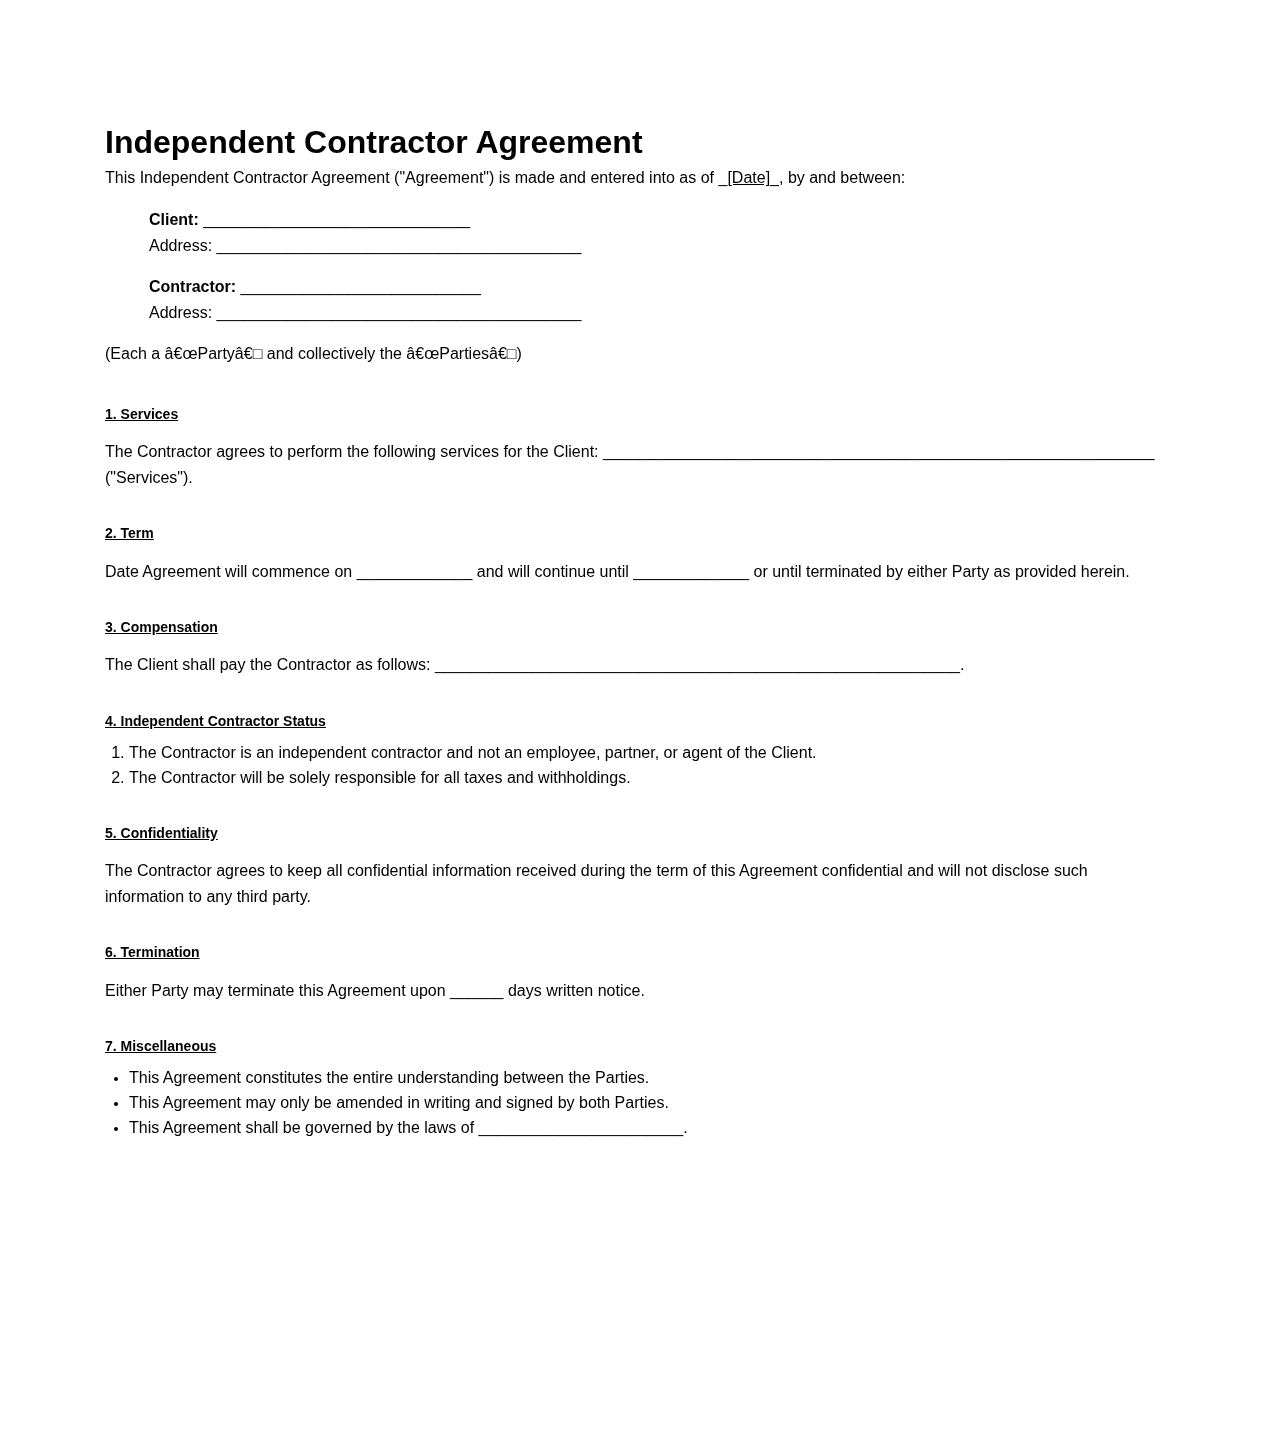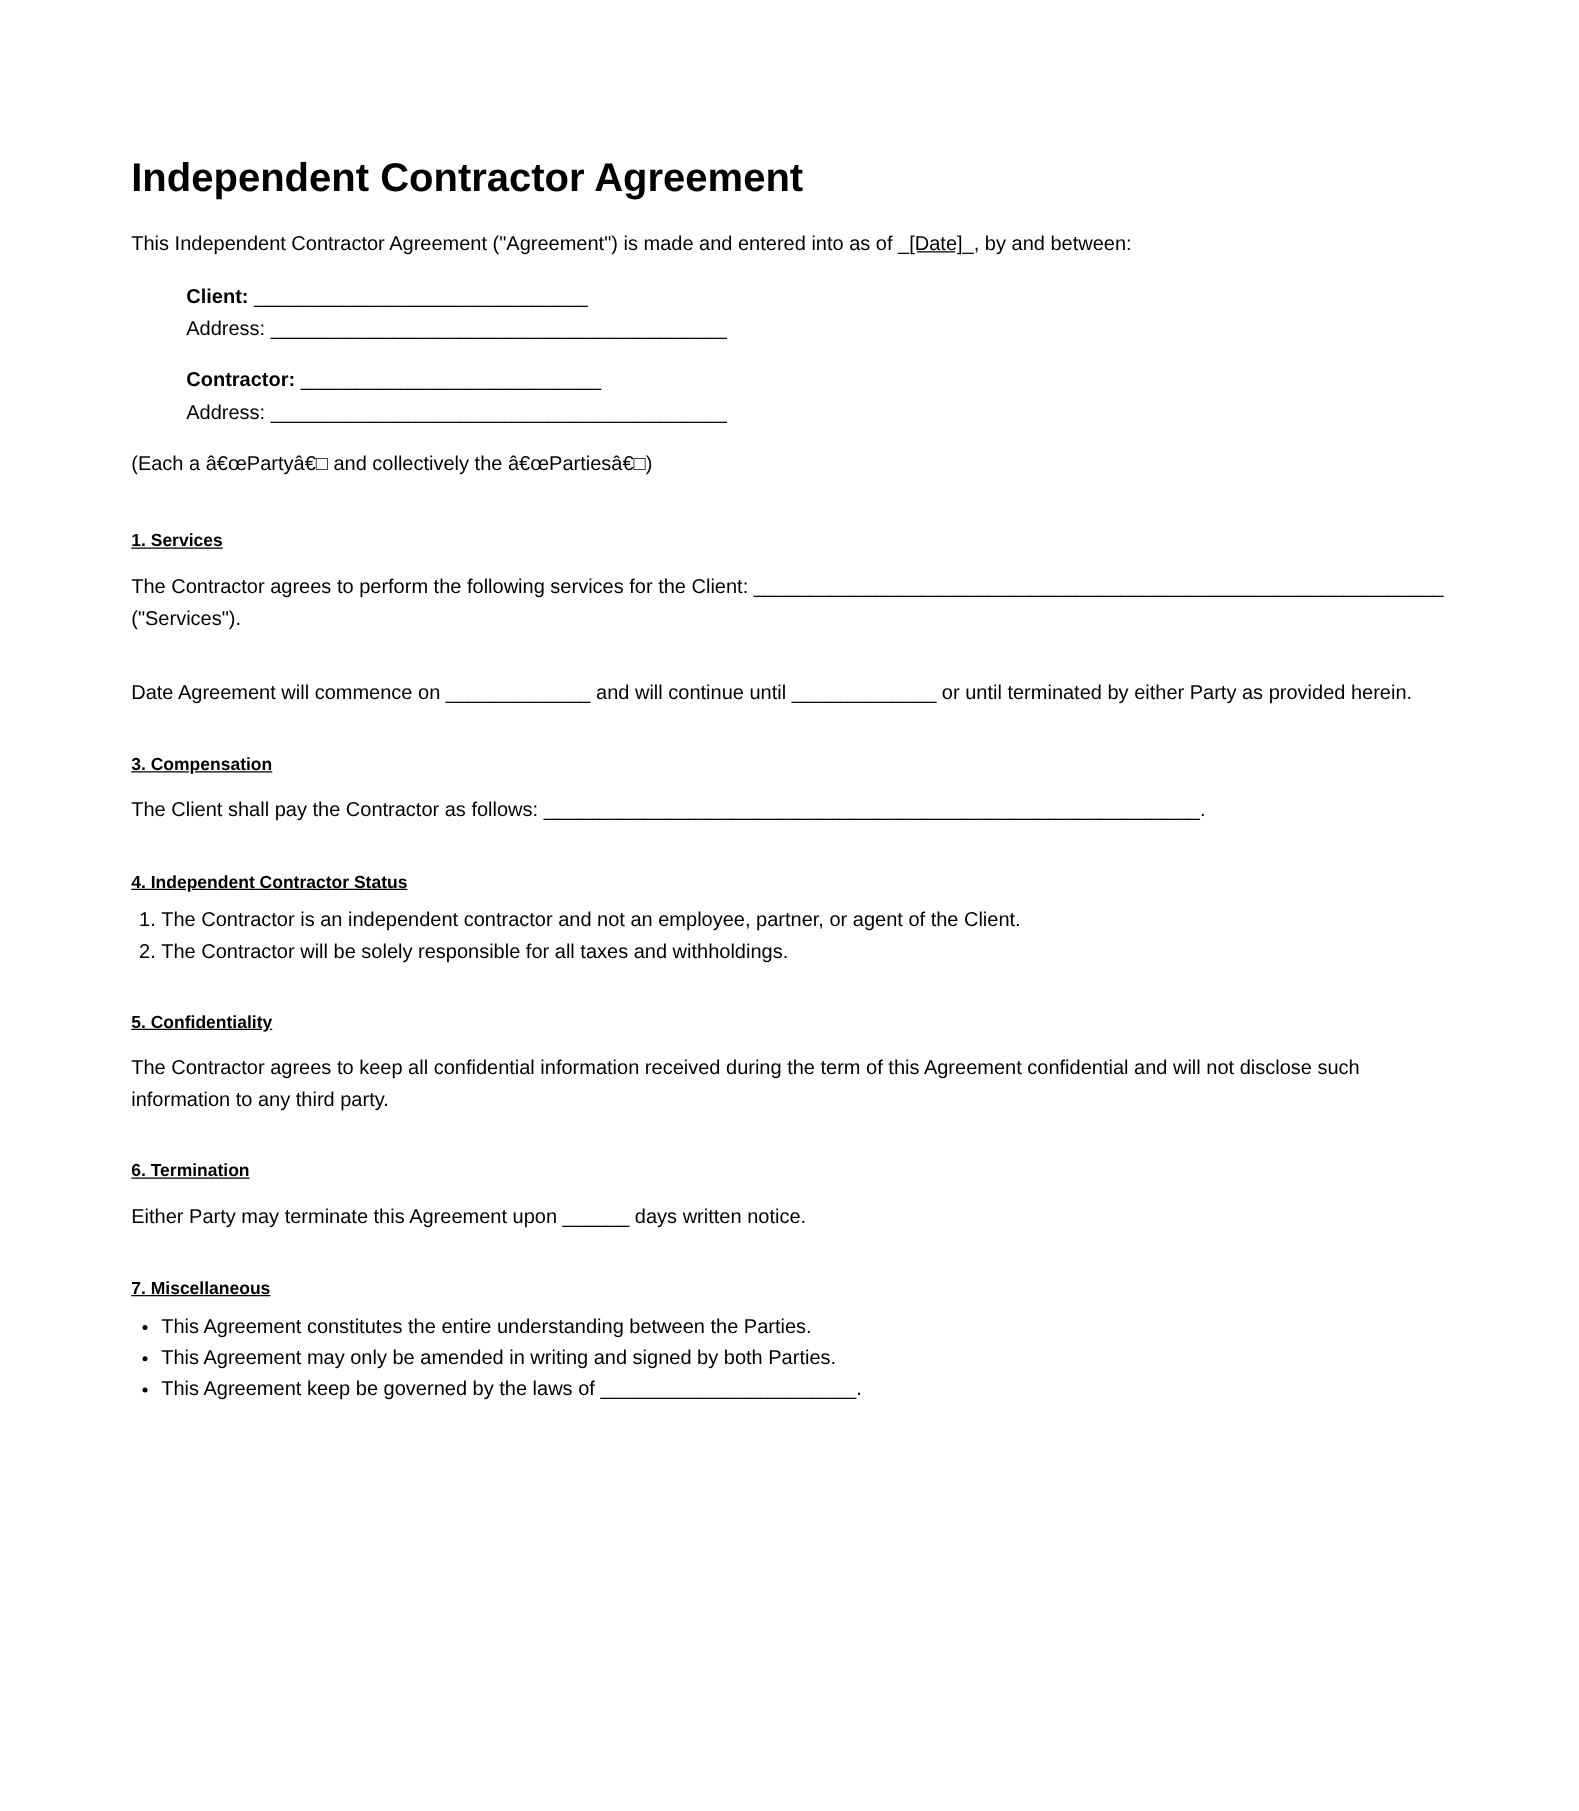--- a/index.html
+++ b/index.html
@@ -5,21 +5,21 @@
   html, body { margin: 0; padding: 0; background: #ffffff; }
   body {
     width: 1263px; height: 1449px;
     font-family: "Liberation Sans", sans-serif;
     color: #000000;
     font-size: 16px;
     line-height: 1.6;
   }
   .page { position: relative; padding: 105px 105px 0 105px; }
   h1 {
-    font-size: 32px; font-weight: bold; margin: 18px 0 22px 0; line-height: 1.2;
+    font-size: 32px; font-weight: bold; margin: 18px 0 4px 0; line-height: 1.2;
     letter-spacing: 0px;
   }
   p { margin: 0; }
   .intro { margin-bottom: 16px; }
   .u { text-decoration: underline; }
   .party { margin-bottom: 16px; }
   .party .line { display: block; margin-left: 44px; }
   b { font-weight: bold; }
   h2 {
     font-size: 14px; font-weight: bold; text-decoration: underline;
@@ -51,20 +51,21 @@
   </div>
 
   <p>(Each a â€œPartyâ€□ and collectively the â€œPartiesâ€□)</p>
 
   <div class="section s1">
     <h2>1. Services</h2>
     <p><span>The Contractor agrees to perform the following services for the Client: </span><span class="blank">______________________________________________________________</span><span> ("Services").</span></p>
   </div>
 
   <div class="section">
+    <h2>2. Term</h2>
     <p><span>Date Agreement will commence on </span><span class="blank">_____________</span><span> and will continue until </span><span class="blank">_____________</span><span> or until terminated by either Party as provided herein.</span></p>
   </div>
 
   <div class="section">
     <h2>3. Compensation</h2>
     <p><span>The Client shall pay the Contractor as follows: </span><span class="blank">___________________________________________________________</span><span>.</span></p>
   </div>
 
   <div class="section">
     <h2>4. Independent Contractor Status</h2>
@@ -82,16 +83,16 @@
   <div class="section">
     <h2>6. Termination</h2>
     <p><span>Either Party may terminate this Agreement upon </span><span class="blank">______</span><span> days written notice.</span></p>
   </div>
 
   <div class="section">
     <h2>7. Miscellaneous</h2>
     <ul>
       <li>This Agreement constitutes the entire understanding between the Parties.</li>
       <li>This Agreement may only be amended in writing and signed by both Parties.</li>
-      <li><span>This Agreement keep be governed by the laws of </span><span class="blank">_______________________</span><span>.</span></li>
+      <li><span>This Agreement shall be governed by the laws of </span><span class="blank">_______________________</span><span>.</span></li>
     </ul>
   </div>
 </div>
 
 </body></html>

